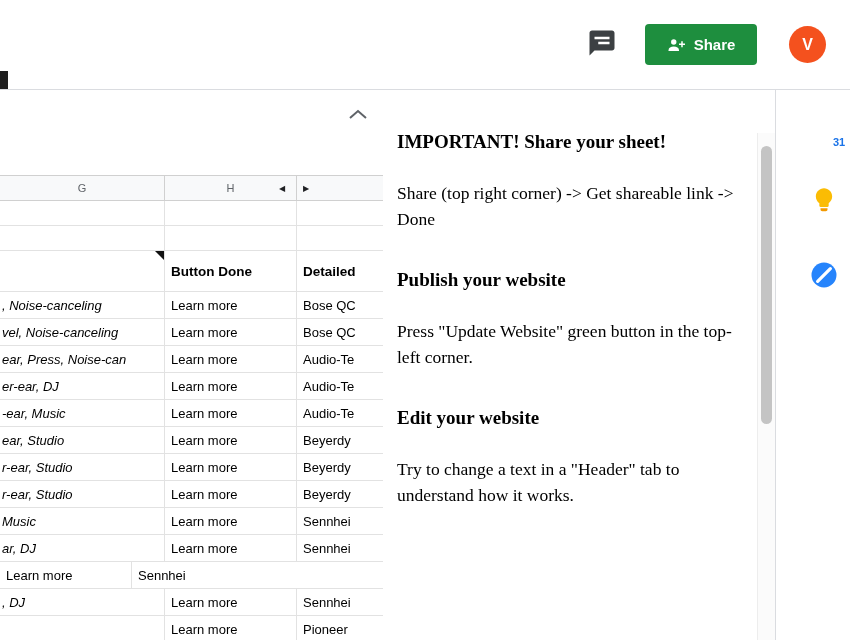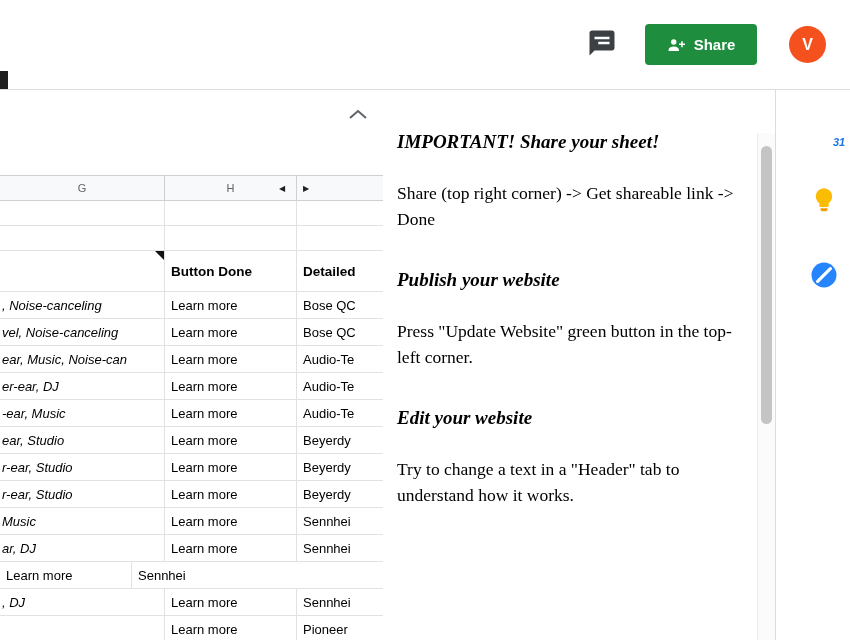--- a/index.html
+++ b/index.html
@@ -60,40 +60,40 @@
 
   
   .panel { position:absolute; left:383px; top:94px; width:392px; height:546px; background:#fff; }
   .panel-header { height:39px; background:#5f6368; color:#fff; display:flex;
                   align-items:center; justify-content:space-between; padding:0 13px; }
   .panel-title { font-size:14px; font-weight:700; }
   .panel-close { background:none; border:none; color:#fff; font-size:15px; cursor:pointer;
                  padding:2px 4px; }
   .panel-body { position:relative; height:507px; overflow:hidden;
                 padding:12px 31px 20px 14px; font-family:"Liberation Serif", serif; color:#000; }
-  .panel-body h3 { font-size:19px; line-height:23px; font-weight:700; margin-top:36px;font-style:italic; }
+  .panel-body h3 { font-size:19px; line-height:23px; font-weight:700; margin-top:36px; }
   .panel-body h3.first { margin-top:24px; }
   .panel-body p { font-size:17.5px; line-height:26px; margin-top:27px; }
   .panel-scroll { position:absolute; right:0; top:39px; bottom:0; width:18px;
                   background:#fbfbfb; border-left:1px solid #ededed; cursor:pointer; }
   .panel-thumb { position:absolute; left:3px; top:13px; width:11px; height:278px;
                  border-radius:6px; background:#c4c4c4; cursor:grab; }
 
   
   .rail { position:absolute; left:775px; top:90px; width:75px; bottom:0;
           background:#fff; border-left:1px solid #dadce0; }
   .rail-btn { position:absolute; left:33px; width:30px; height:30px; border:none;
               background:transparent; padding:0; cursor:pointer; }
   .rail-btn.cal { top:22px; }
   .rail-btn.keep { top:96px; }
   .rail-btn.tasks { top:170px; }
   .cal-box { width:30px; height:30px; background:#1a73e8; border-radius:4px; position:relative; }
   .cal-inner { position:absolute; left:5px; top:5px; width:20px; height:20px; background:#fff;
                display:flex; align-items:center; justify-content:center;
-               font-size:11px; font-weight:700; color:#1a73e8;font-style:italic; }
+               font-size:11px; font-weight:700; color:#1a73e8; }
 </style>
 </head>
 <body>
 
 <div id="app">
 
   <div class="topbar">
     <div class="clipped-el"></div>
 
     <button class="comment-btn">
@@ -157,21 +157,21 @@
         <div class="cell cg">, Noise-canceling</div>
         <div class="cell ch">Learn more</div>
         <div class="cell ci">Bose QC</div>
       </div>
       <div class="row">
         <div class="cell cg">vel, Noise-canceling</div>
         <div class="cell ch">Learn more</div>
         <div class="cell ci">Bose QC</div>
       </div>
       <div class="row">
-        <div class="cell cg">ear, Music, Noise-can</div>
+        <div class="cell cg">ear, Press, Noise-can</div>
         <div class="cell ch">Learn more</div>
         <div class="cell ci">Audio-Te</div>
       </div>
       <div class="row">
         <div class="cell cg">er-ear, DJ</div>
         <div class="cell ch">Learn more</div>
         <div class="cell ci">Audio-Te</div>
       </div>
       <div class="row">
         <div class="cell cg">-ear, Music</div>

